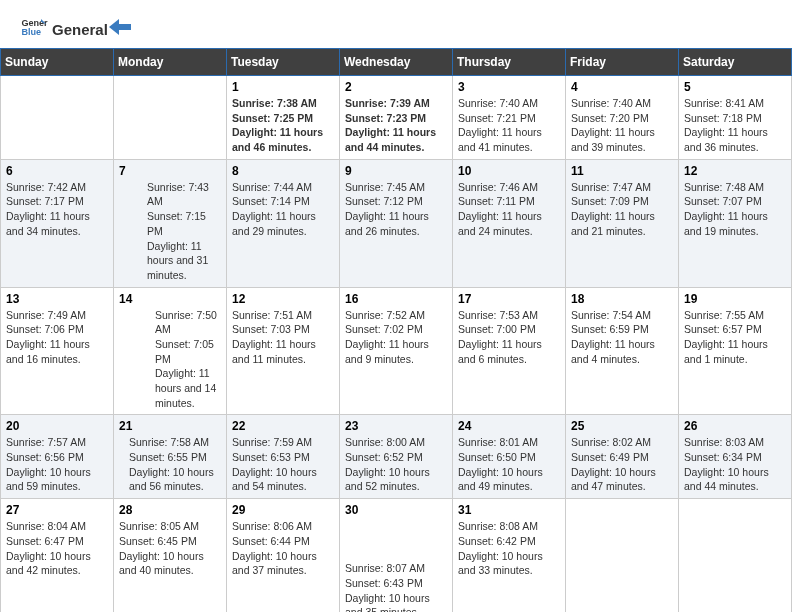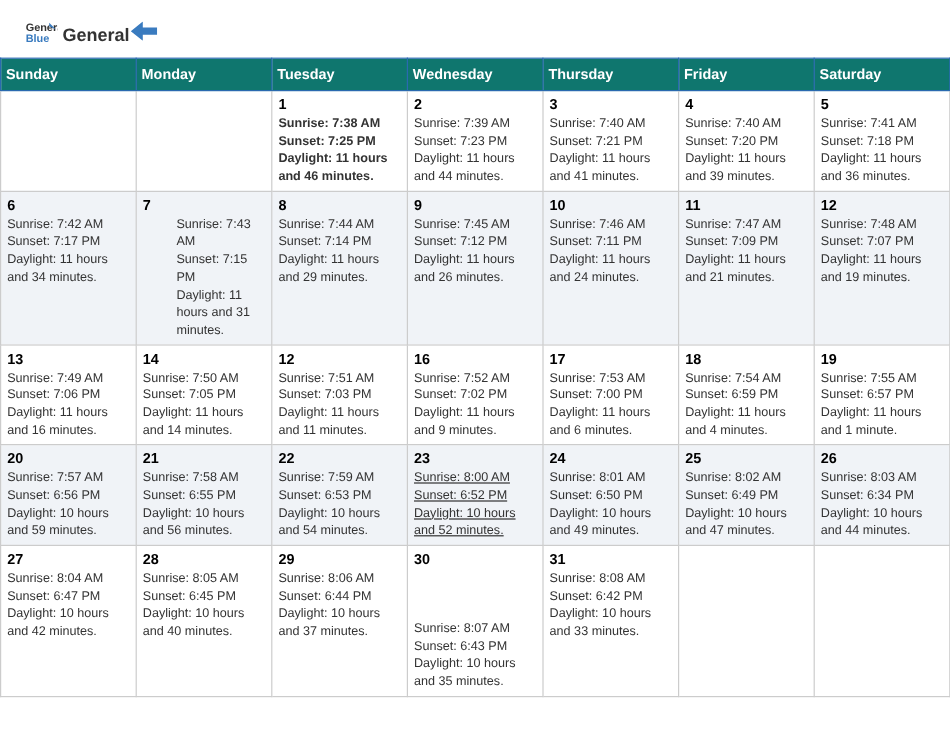--- a/index.html
+++ b/index.html
@@ -35,21 +35,21 @@
     .subtitle {
       font-size: 14px;
       color: #555;
     }
     .calendar {
       width: 100%;
       border-collapse: collapse;
       font-size: 11px;
     }
     .calendar th {
-      background-color: #0f766e;
+      background-color: #404040;
       color: #fff;
       padding: 6px 4px;
       text-align: left;
       font-size: 12px;
       font-weight: bold;
       border: 1px solid #2a6aaf;
     }
     .calendar td {
       border: 1px solid #ccc;
       vertical-align: top;
@@ -125,39 +125,39 @@
         <td class="empty-cell"></td>
         <td class="empty-cell"></td>
         <td>
           <span class="day-number">1</span>
           <div class="day-info" style="white-space: pre-line; font-weight: bold;">Sunrise: 7:38 AM
 Sunset: 7:25 PM
 Daylight: 11 hours and 46 minutes.</div>
         </td>
         <td>
           <span class="day-number">2</span>
-          <div class="day-info" style="white-space: pre-line;">Sunrise: 7:39 AM
+          <div class="day-info" style="white-space: pre-line; font-weight: bold;">Sunrise: 7:39 AM
 Sunset: 7:23 PM
 Daylight: 11 hours and 44 minutes.</div>
         </td>
         <td>
           <span class="day-number">3</span>
           <div class="day-info" style="white-space: pre-line;">Sunrise: 7:40 AM
 Sunset: 7:21 PM
 Daylight: 11 hours and 41 minutes.</div>
         </td>
         <td>
           <span class="day-number">4</span>
           <div class="day-info" style="white-space: pre-line;">Sunrise: 7:40 AM
 Sunset: 7:20 PM
 Daylight: 11 hours and 39 minutes.</div>
         </td>
         <td>
           <span class="day-number">5</span>
-          <div class="day-info" style="white-space: pre-line;">Sunrise: 7:41 AM
+          <div class="day-info" style="white-space: pre-line;">Sunrise: 8:41 AM
 Sunset: 7:18 PM
 Daylight: 11 hours and 36 minutes.</div>
         </td>
       </tr>
       <tr>
         <td>
           <span class="day-number">6</span>
           <div class="day-info" style="white-space: pre-line;">Sunrise: 7:42 AM
 Sunset: 7:17 PM
 Daylight: 11 hours and 34 minutes.</div>
@@ -201,21 +201,21 @@
       </tr>
       <tr>
         <td>
           <span class="day-number">13</span>
           <div class="day-info" style="white-space: pre-line;">Sunrise: 7:49 AM
 Sunset: 7:06 PM
 Daylight: 11 hours and 16 minutes.</div>
         </td>
         <td>
           <span class="day-number">14</span>
-          <div class="day-info" style="white-space: pre-line;">Sunrise: 7:50 AM
+          <div class="day-info" style="white-space: pre-line; margin-left: 36px;">Sunrise: 7:50 AM
 Sunset: 7:05 PM
 Daylight: 11 hours and 14 minutes.</div>
         </td>
         <td>
           <span class="day-number">12</span>
           <div class="day-info" style="white-space: pre-line;">Sunrise: 7:51 AM
 Sunset: 7:03 PM
 Daylight: 11 hours and 11 minutes.</div>
         </td>
         <td>
@@ -245,33 +245,33 @@
       </tr>
       <tr>
         <td>
           <span class="day-number">20</span>
           <div class="day-info" style="white-space: pre-line;">Sunrise: 7:57 AM
 Sunset: 6:56 PM
 Daylight: 10 hours and 59 minutes.</div>
         </td>
         <td>
           <span class="day-number">21</span>
-          <div class="day-info" style="white-space: pre-line;">Sunrise: 7:58 AM
+          <div class="day-info" style="white-space: pre-line; margin-left: 10px;">Sunrise: 7:58 AM
 Sunset: 6:55 PM
 Daylight: 10 hours and 56 minutes.</div>
         </td>
         <td>
           <span class="day-number">22</span>
           <div class="day-info" style="white-space: pre-line;">Sunrise: 7:59 AM
 Sunset: 6:53 PM
 Daylight: 10 hours and 54 minutes.</div>
         </td>
         <td>
           <span class="day-number">23</span>
-          <div class="day-info" style="white-space: pre-line; text-decoration: underline;">Sunrise: 8:00 AM
+          <div class="day-info" style="white-space: pre-line;">Sunrise: 8:00 AM
 Sunset: 6:52 PM
 Daylight: 10 hours and 52 minutes.</div>
         </td>
         <td>
           <span class="day-number">24</span>
           <div class="day-info" style="white-space: pre-line;">Sunrise: 8:01 AM
 Sunset: 6:50 PM
 Daylight: 10 hours and 49 minutes.</div>
         </td>
         <td>

